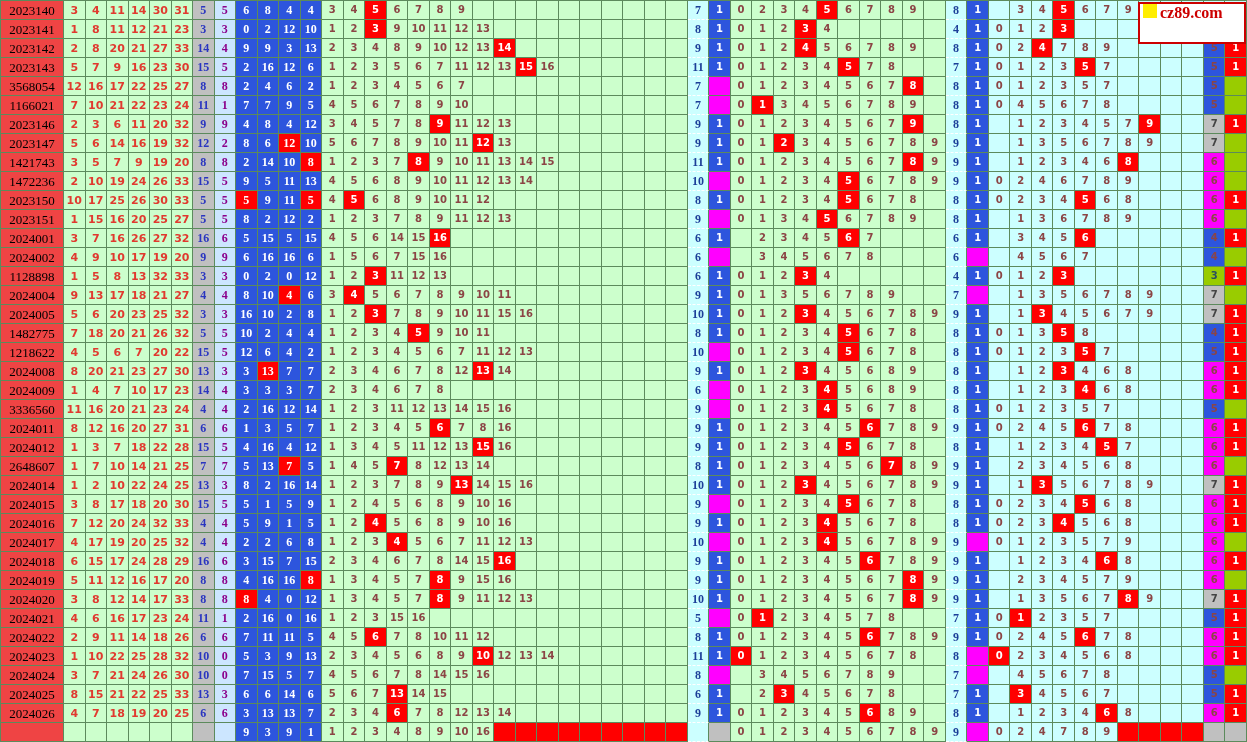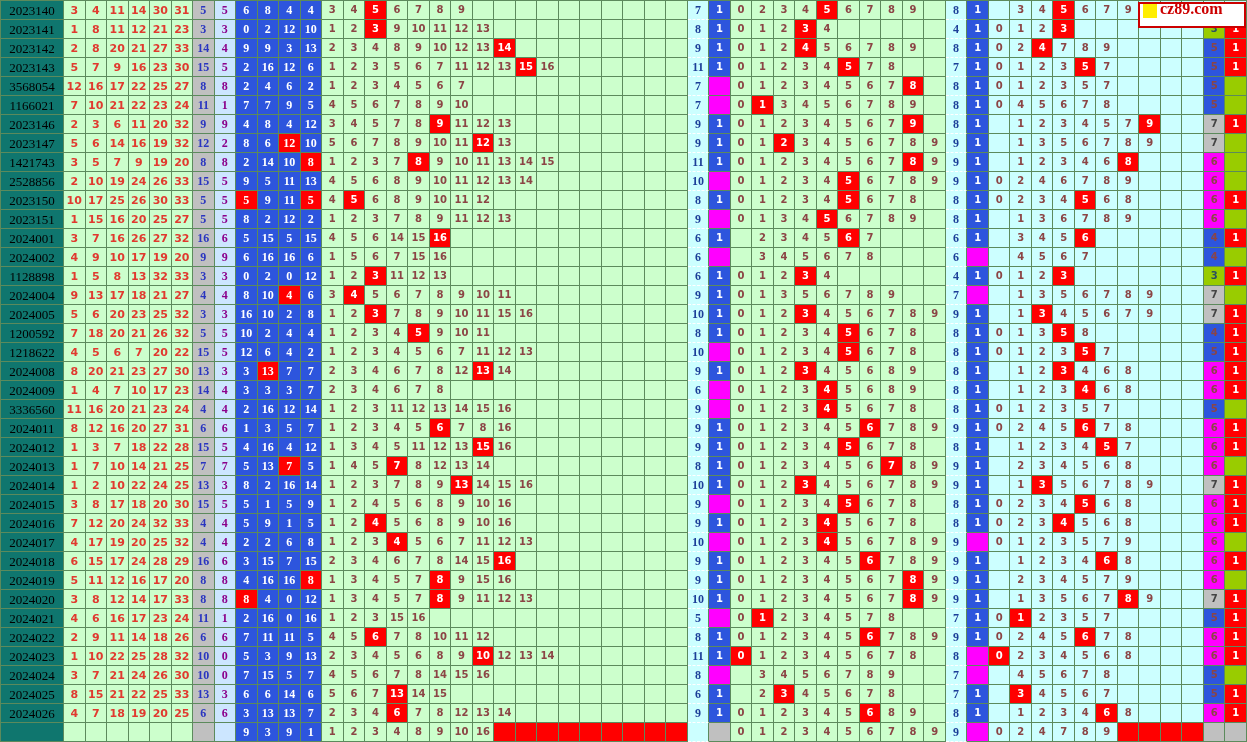--- a/index.html
+++ b/index.html
@@ -1,37 +1,37 @@
 <!DOCTYPE html>
 <html><head>
 <meta charset="utf-8">
 <style>
   html,body{margin:0;padding:0;background:#fff;}
   #chart{position:relative;width:1247px;height:743px;border-top:1px solid #5c8a5c;border-left:1px solid #5c8a5c;box-sizing:border-box;font-family:"DejaVu Sans",sans-serif;background:#fff;}
   .row{display:grid;grid-template-columns:63px repeat(55,1fr);height:19px;}
   .c{box-sizing:border-box;border-right:1px solid #5c8a5c;border-bottom:1px solid #5c8a5c;display:flex;align-items:center;justify-content:center;overflow:hidden;font-weight:bold;font-size:10px;line-height:1;}
-  .iss{background:#0f766e;font-family:"Liberation Serif",serif;font-weight:normal;font-size:13px;color:#000;}
+  .iss{background:#ef4444;font-family:"Liberation Serif",serif;font-weight:normal;font-size:13px;color:#000;}
   .g{background:#ccffcc;}
   .cy{background:#ccffff;}
   .tl{background:#cce6ff;}
   .bl{background:#2d55dd;color:#fff;}
   .mg{background:#ff00ff;}
   .sv{background:#c0c0c0;}
   .ol{background:#99cc00;}
   .rd{background:#ff0000;color:#fff !important;}
   .ball{color:#e03a2f;font-size:11px;}
   .bn{color:#2a35c0;font-family:"Liberation Serif",serif;font-size:12px;}
   .tn{color:#8b008b;font-family:"Liberation Serif",serif;font-size:12px;}
   .qd{font-family:"Liberation Serif",serif;font-size:12px;}
   .list{color:#8b4545;}
   .cnt{color:#1c3f99;font-family:"Liberation Serif",serif;font-size:12px;}
   .dash{border-bottom:1px dashed #fff;}
   .lsv{color:#444;}
   .lol{color:#2a5060;}
-  #logo{position:absolute;top:1px;right:1px;width:108px;height:26px;background:#fff;border:2px solid #cc0000;box-sizing:border-box;display:flex;align-items:flex-end;gap:3px;padding:8px 3px;cursor:pointer;}
+  #logo{position:absolute;top:1px;right:1px;width:108px;height:42px;background:#fff;border:2px solid #cc0000;box-sizing:border-box;display:flex;align-items:flex-start;gap:3px;padding:0 3px;cursor:pointer;}
   #logo .sq{width:14px;height:14px;background:#ffee00;flex:0 0 auto;}
   #logo .t{color:#cc0000;font-family:"Liberation Serif",serif;font-weight:bold;font-size:16px;white-space:nowrap;}
 </style>
 </head>
 <body>
 
 <div id="chart">
   <div id="rows">
       <div class="row">
         <div class="c iss">2023140</div>
@@ -549,21 +549,21 @@
         <div class="c cy list">4</div>
         <div class="c cy list">6</div>
         <div class="c rd list">8</div>
         <div class="c cy list"></div>
         <div class="c cy list"></div>
         <div class="c cy list"></div>
         <div class="c mg list">6</div>
         <div class="c ol"></div>
       </div>
       <div class="row">
-        <div class="c iss">2528856</div>
+        <div class="c iss">1472236</div>
         <div class="c g ball">2</div>
         <div class="c g ball">10</div>
         <div class="c g ball">19</div>
         <div class="c g ball">24</div>
         <div class="c g ball">26</div>
         <div class="c g ball">33</div>
         <div class="c sv bn">15</div>
         <div class="c tl tn">5</div>
         <div class="c bl qd">9</div>
         <div class="c bl qd">5</div>
@@ -1013,21 +1013,21 @@
         <div class="c cy list">5</div>
         <div class="c cy list">6</div>
         <div class="c cy list">7</div>
         <div class="c cy list">9</div>
         <div class="c cy list"></div>
         <div class="c cy list"></div>
         <div class="c sv lsv list">7</div>
         <div class="c rd">1</div>
       </div>
       <div class="row">
-        <div class="c iss">1200592</div>
+        <div class="c iss">1482775</div>
         <div class="c g ball">7</div>
         <div class="c g ball">18</div>
         <div class="c g ball">20</div>
         <div class="c g ball">21</div>
         <div class="c g ball">26</div>
         <div class="c g ball">32</div>
         <div class="c sv bn">5</div>
         <div class="c tl tn">5</div>
         <div class="c bl qd">10</div>
         <div class="c bl qd">2</div>
@@ -1419,21 +1419,21 @@
         <div class="c cy list">4</div>
         <div class="c rd list">5</div>
         <div class="c cy list">7</div>
         <div class="c cy list"></div>
         <div class="c cy list"></div>
         <div class="c cy list"></div>
         <div class="c mg list">6</div>
         <div class="c rd">1</div>
       </div>
       <div class="row">
-        <div class="c iss">2024013</div>
+        <div class="c iss">2648607</div>
         <div class="c g ball">1</div>
         <div class="c g ball">7</div>
         <div class="c g ball">10</div>
         <div class="c g ball">14</div>
         <div class="c g ball">21</div>
         <div class="c g ball">25</div>
         <div class="c sv bn">7</div>
         <div class="c tl tn">7</div>
         <div class="c bl qd">5</div>
         <div class="c bl qd">13</div>

